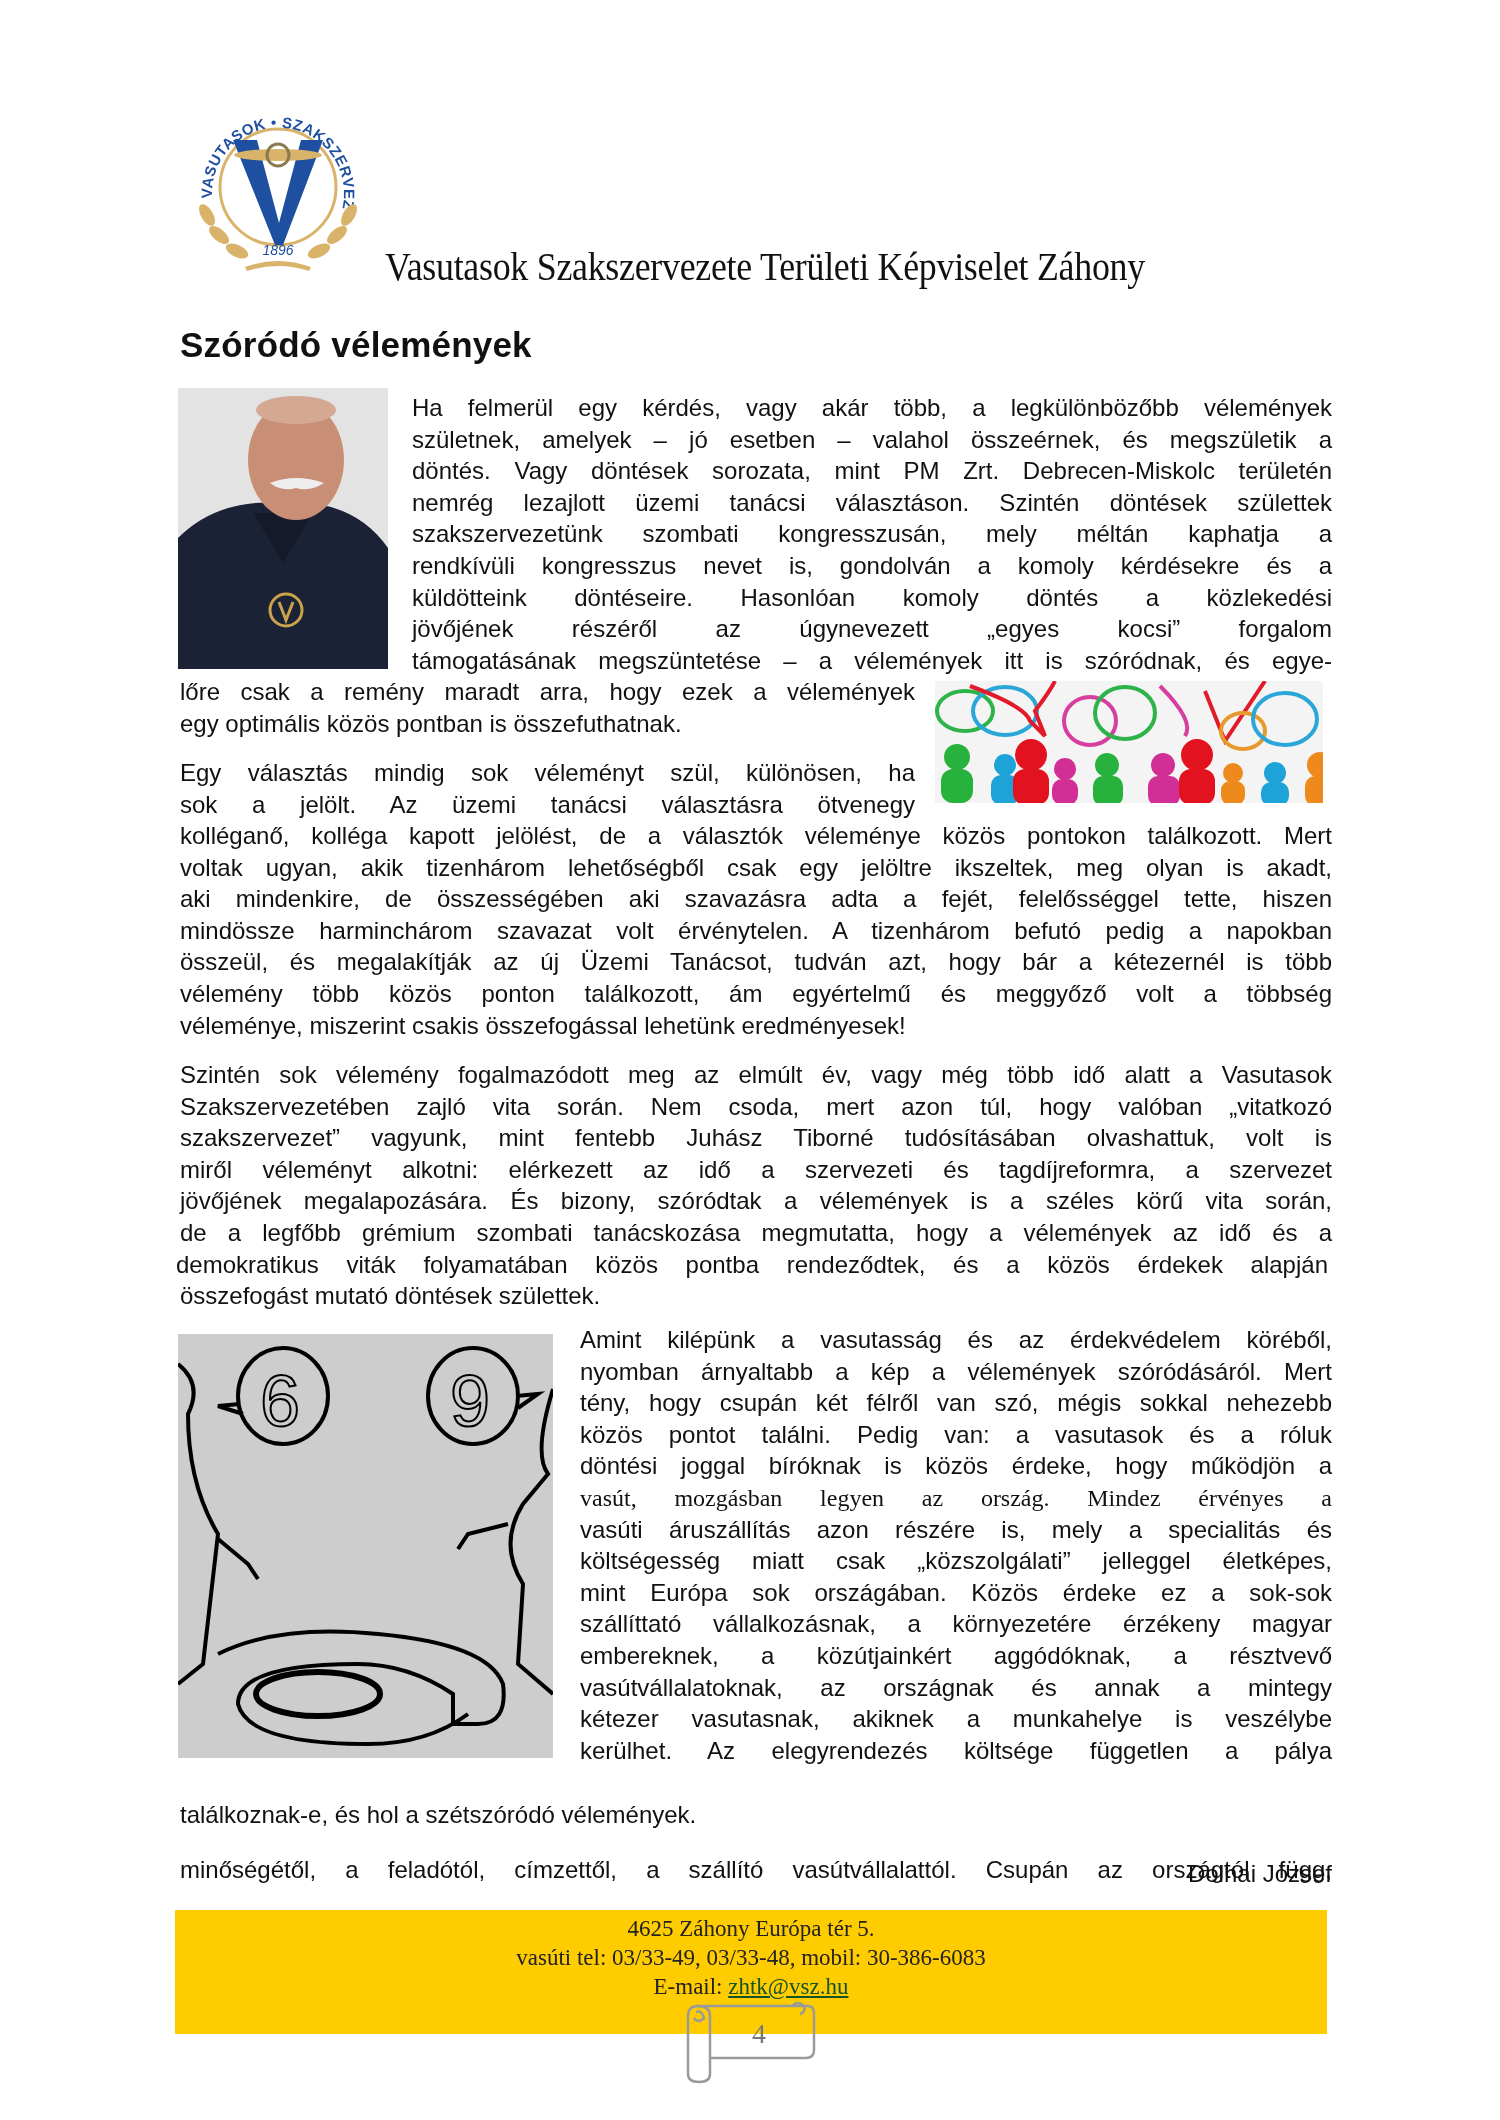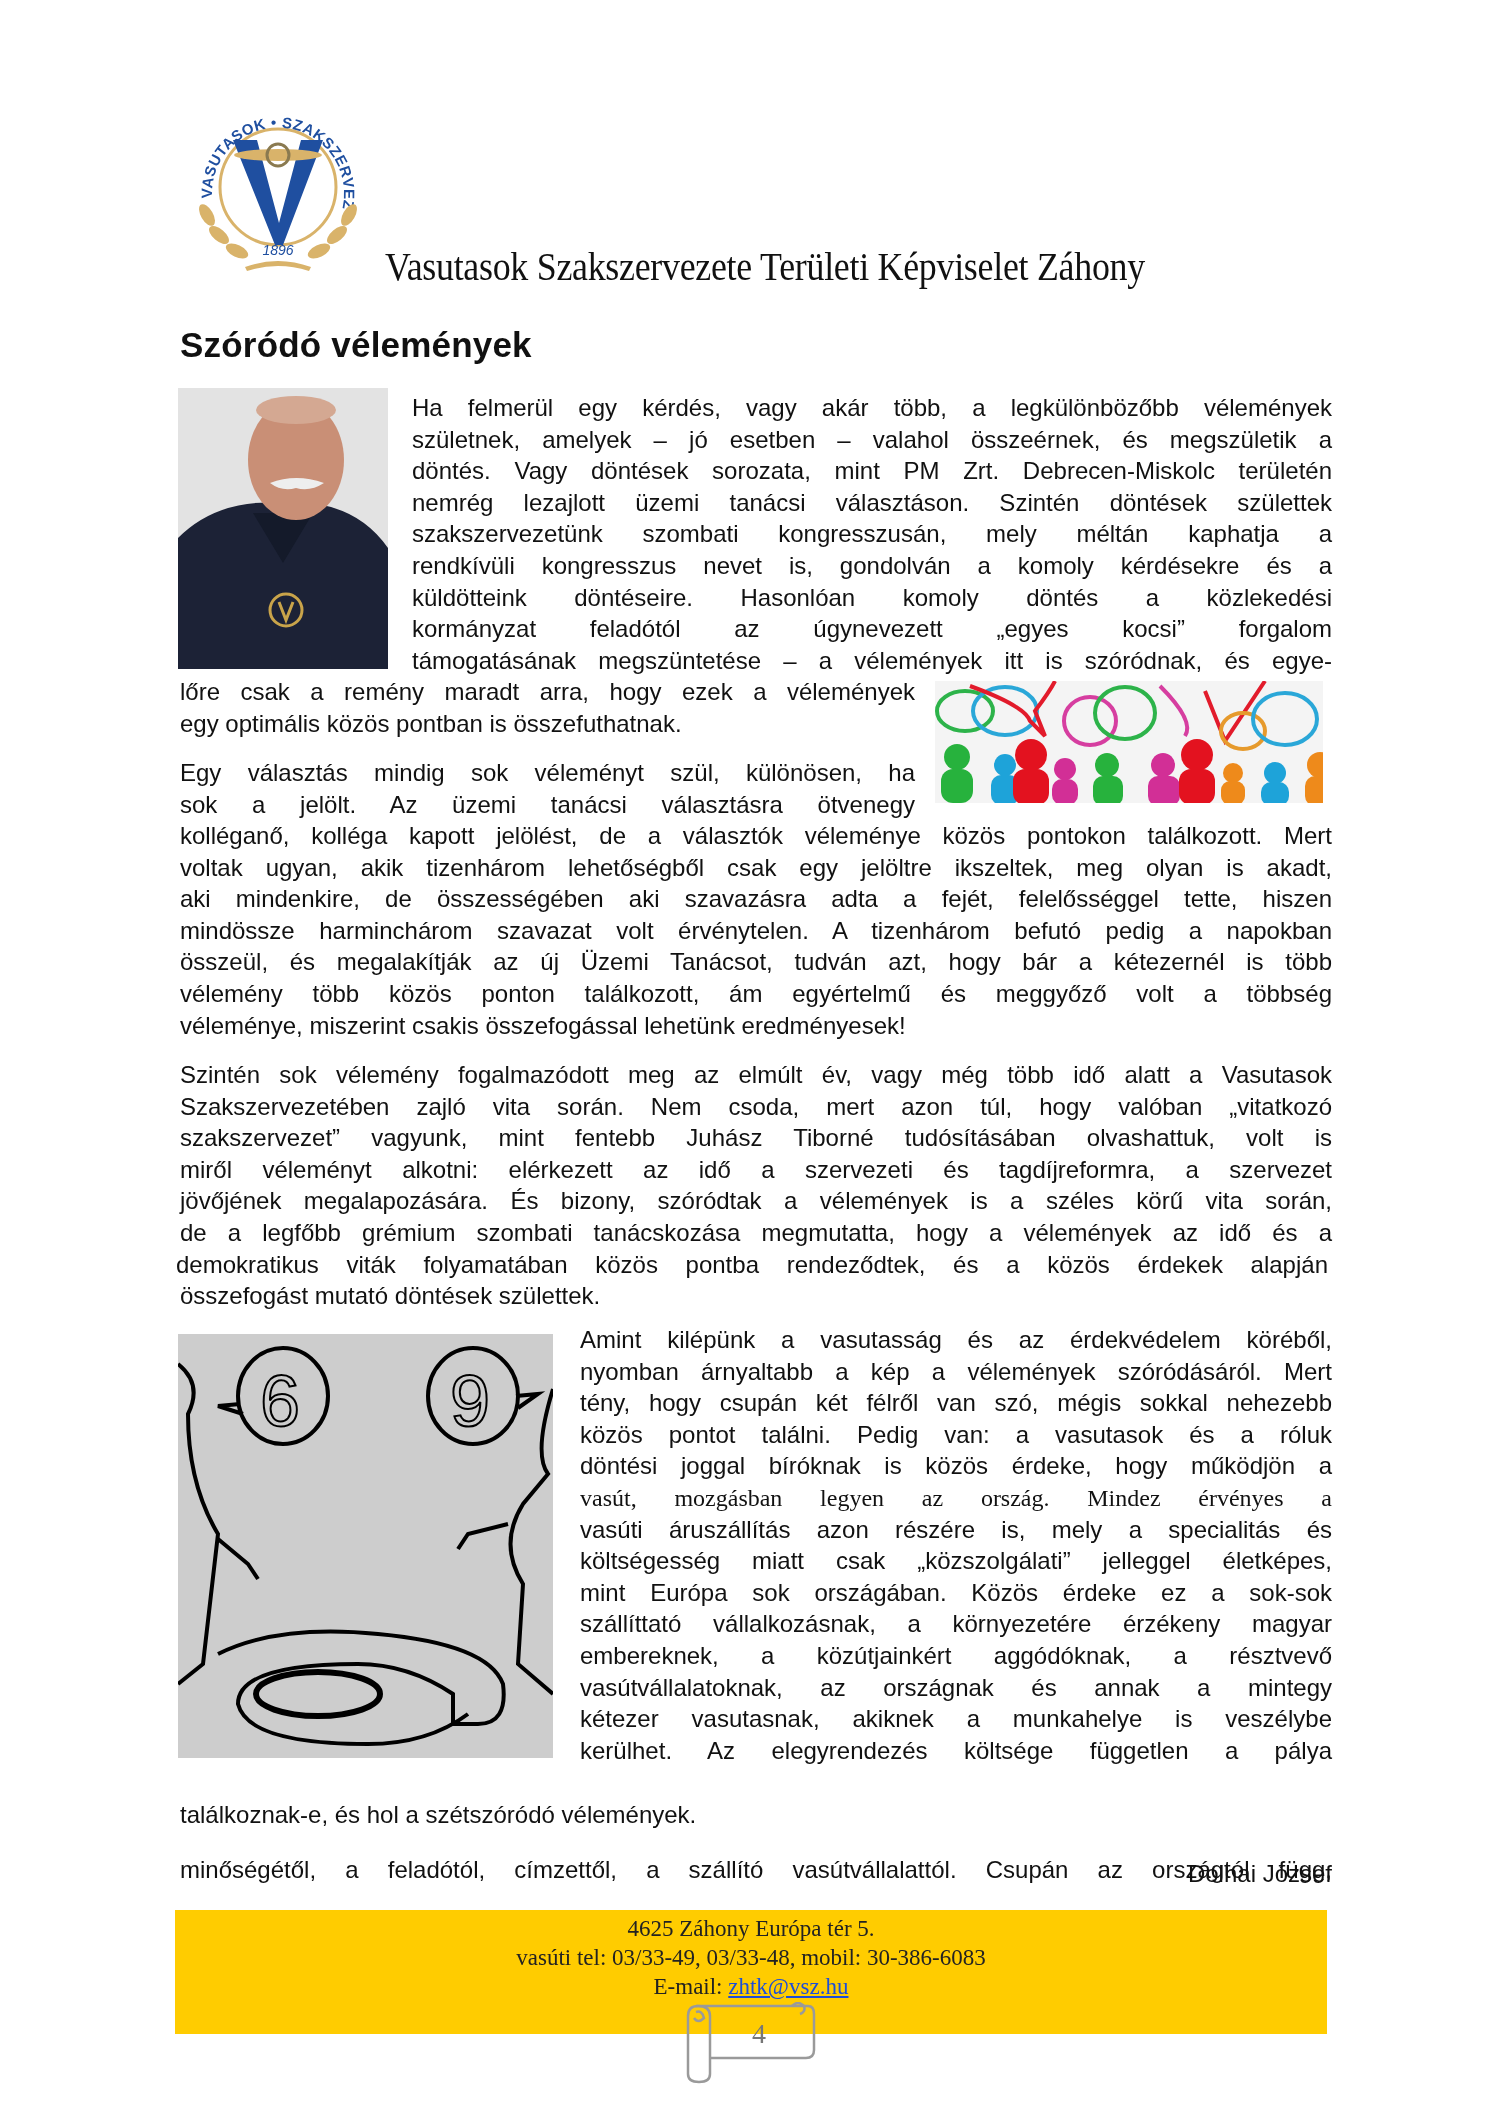--- a/index.html
+++ b/index.html
@@ -9,21 +9,21 @@
   .org-title { left: 385px; top: 244px; font-family: "Liberation Serif", serif; font-size: 39px; color: #111; white-space: nowrap; letter-spacing: -0.3px; transform: scaleX(0.92); transform-origin: left top; }
   .article-title { left: 180px; top: 325px; font-size: 35px; font-weight: bold; white-space: nowrap; letter-spacing: 0.2px; }
   .img-box { overflow: hidden; }
   .photo { left: 178px; top: 388px; width: 210px; height: 281px; background: #e2e2e2; }
   .people { left: 935px; top: 681px; width: 388px; height: 122px; background: #f3f3f3; }
   .cartoon { left: 178px; top: 1334px; width: 375px; height: 424px; background: #cfcfcf; }
   .line { position: absolute; height: 32px; font-size: 24px; line-height: 32px; white-space: nowrap; overflow: visible; }
   .jline { text-align: justify; text-align-last: justify; white-space: normal; }
   .signature { right: 168px; top: 1860px; font-size: 24px; }
   .footer { left: 175px; top: 1910px; width: 1152px; height: 124px; background: #FFCC00; text-align: center; font-family: "Liberation Serif", serif; font-size: 23px; line-height: 29px; color: #222; padding-top: 4px; box-sizing: border-box; }
-  .footer .email-link { color: #1d4ed8; text-decoration: underline; }
+  .footer .email-link { color: #14532d; text-decoration: underline; }
   .page-scroll { left: 684px; top: 2002px; width: 132px; height: 82px; }
   .page-num { left: 744px; top: 2018px; width: 30px; text-align: center; font-family: "Liberation Serif", serif; font-size: 28px; color: #777; }
 </style>
 </head>
 <body>
 
 <div class="abs logo">
   <svg width="186" height="182" viewBox="0 0 186 182">
     <defs>
       <path id="ringpath" d="M 28 110 A 66 66 0 1 1 158 110"></path>
@@ -124,21 +124,21 @@
 </div>
 
 <div id="p1">
     <div class="line jline" style="left: 412px; top: 392px; width: 920px; white-space: normal;">Ha felmerül egy kérdés, vagy akár több, a legkülönbözőbb vélemények</div>
     <div class="line jline" style="left: 412px; top: 423.6px; width: 920px; white-space: normal;">születnek, amelyek – jó esetben – valahol összeérnek, és megszületik a</div>
     <div class="line jline" style="left: 412px; top: 455.2px; width: 920px; white-space: normal;">döntés. Vagy döntések sorozata, mint PM Zrt. Debrecen-Miskolc területén</div>
     <div class="line jline" style="left: 412px; top: 486.8px; width: 920px; white-space: normal;">nemrég lezajlott üzemi tanácsi választáson. Szintén döntések születtek</div>
     <div class="line jline" style="left: 412px; top: 518.4px; width: 920px; white-space: normal;">szakszervezetünk szombati kongresszusán, mely méltán kaphatja a</div>
     <div class="line jline" style="left: 412px; top: 550px; width: 920px; white-space: normal;">rendkívüli kongresszus nevet is, gondolván a komoly kérdésekre és a</div>
     <div class="line jline" style="left: 412px; top: 581.6px; width: 920px; white-space: normal;">küldötteink döntéseire. Hasonlóan komoly döntés a közlekedési</div>
-    <div class="line jline" style="left: 412px; top: 613.2px; width: 920px; white-space: normal;">kormányzat feladótól az úgynevezett „egyes kocsi” forgalom</div>
+    <div class="line jline" style="left: 412px; top: 613.2px; width: 920px; white-space: normal;">jövőjének részéről az úgynevezett „egyes kocsi” forgalom</div>
     <div class="line jline" style="left: 412px; top: 644.8px; width: 920px; white-space: normal;">támogatásának megszüntetése – a vélemények itt is szóródnak, és egye-</div>
   </div>
 
 <div id="p1b">
     <div class="line jline" style="left: 180px; top: 676px; width: 735px; white-space: normal;">lőre csak a remény maradt arra, hogy ezek a vélemények</div>
     <div class="line" style="left: 180px; top: 707.6px; width: 735px; white-space: nowrap;">egy optimális közös pontban is összefuthatnak.</div>
   </div>
 
 <div id="p2a">
     <div class="line jline" style="left: 180px; top: 757px; width: 735px; white-space: normal;">Egy választás mindig sok véleményt szül, különösen, ha</div>

